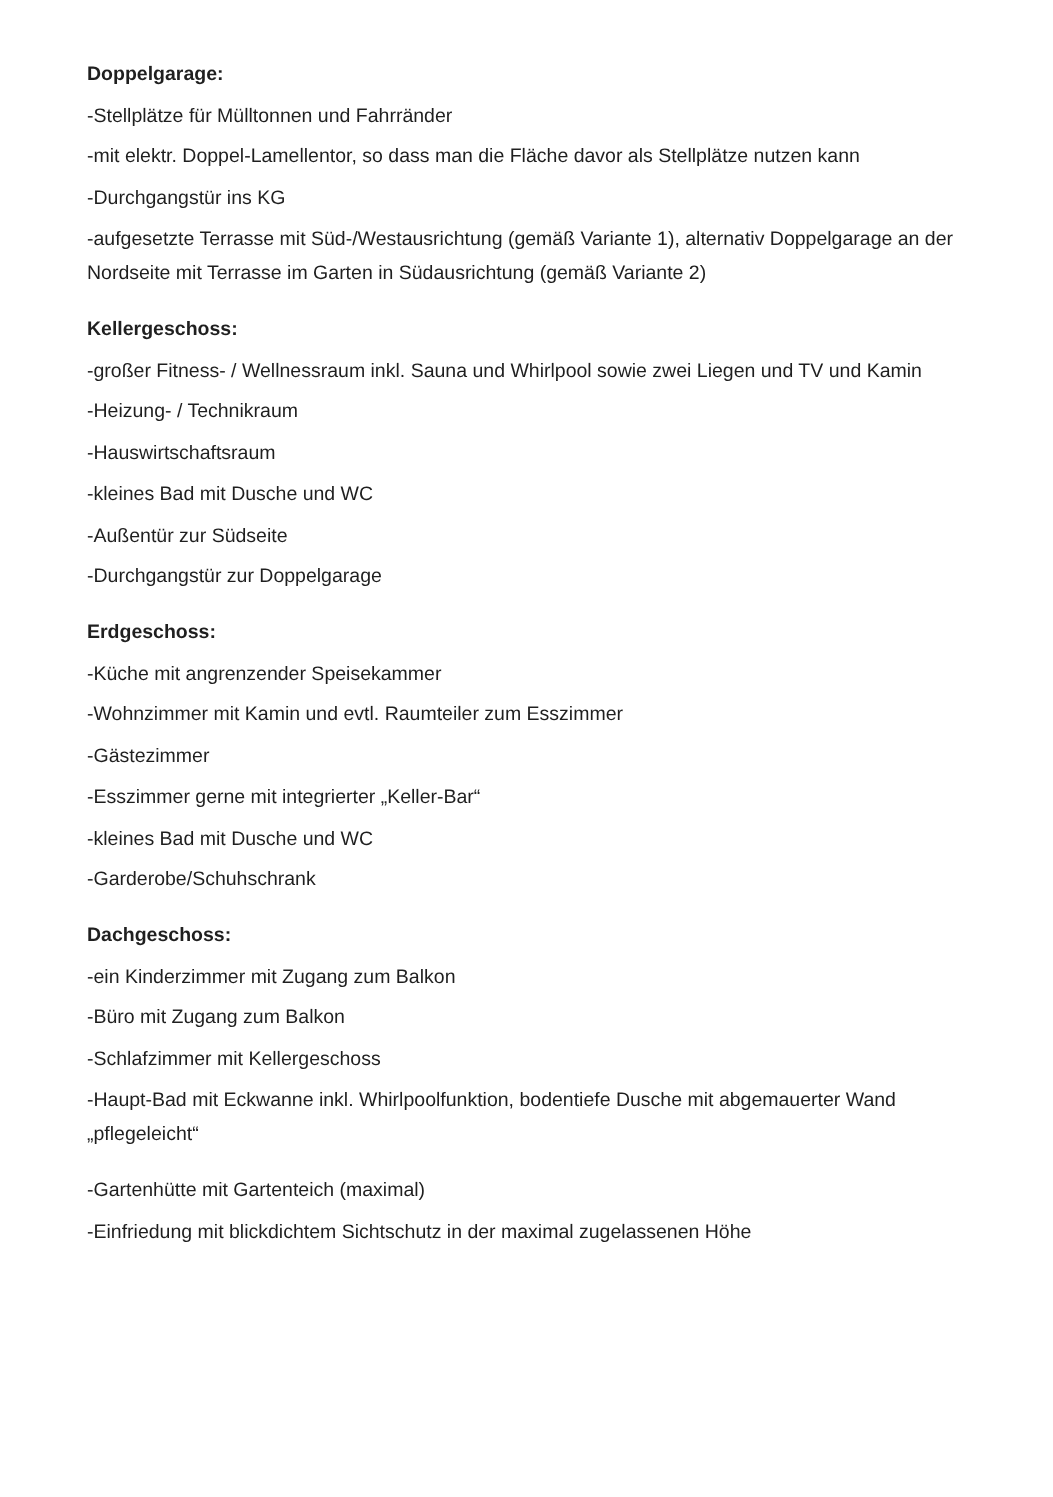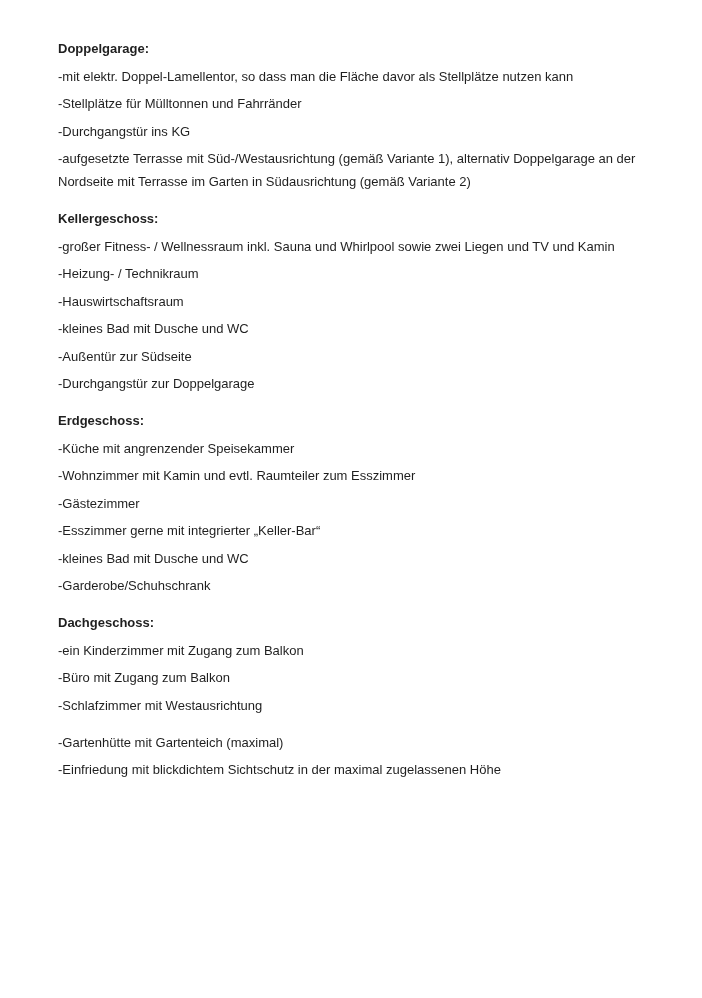--- a/index.html
+++ b/index.html
@@ -45,22 +45,22 @@
   }
 </style>
 </head>
 <body>
 
 <div class="page">
   <div class="content">
 
     <section class="doc-section">
       <p class="heading">Doppelgarage:</p>
+      <p class="item">-Stellplätze für Mülltonnen und Fahrränder</p>
       <p class="item">-mit elektr. Doppel-Lamellentor, so dass man die Fläche davor als Stellplätze nutzen kann</p>
-      <p class="item">-Stellplätze für Mülltonnen und Fahrränder</p>
       <p class="item">-Durchgangstür ins KG</p>
       <p class="item">-aufgesetzte Terrasse mit Süd-/Westausrichtung (gemäß Variante 1), alternativ Doppelgarage an der Nordseite mit Terrasse im Garten in Südausrichtung (gemäß Variante 2)</p>
     </section>
 
     <section class="doc-section">
       <p class="heading">Kellergeschoss:</p>
       <p class="item">-großer Fitness- / Wellnessraum inkl. Sauna und Whirlpool sowie zwei Liegen und TV und Kamin</p>
       <p class="item">-Heizung- / Technikraum</p>
       <p class="item">-Hauswirtschaftsraum</p>
       <p class="item">-kleines Bad mit Dusche und WC</p>
@@ -75,21 +75,22 @@
       <p class="item">-Gästezimmer</p>
       <p class="item">-Esszimmer gerne mit integrierter „Keller-Bar“</p>
       <p class="item">-kleines Bad mit Dusche und WC</p>
       <p class="item">-Garderobe/Schuhschrank</p>
     </section>
 
     <section class="doc-section">
       <p class="heading">Dachgeschoss:</p>
       <p class="item">-ein Kinderzimmer mit Zugang zum Balkon</p>
       <p class="item">-Büro mit Zugang zum Balkon</p>
-      <p class="item">-Schlafzimmer mit Westausrichtung</p>
+      <p class="item">-Schlafzimmer mit Kellergeschoss</p>
+      <p class="item">-Haupt-Bad mit Eckwanne inkl. Whirlpoolfunktion, bodentiefe Dusche mit abgemauerter Wand „pflegeleicht“</p>
     </section>
 
     <section class="doc-section">
       <p class="item">-Gartenhütte mit Gartenteich (maximal)</p>
       <p class="item">-Einfriedung mit blickdichtem Sichtschutz in der maximal zugelassenen Höhe</p>
     </section>
 
   </div>
 </div>
 

